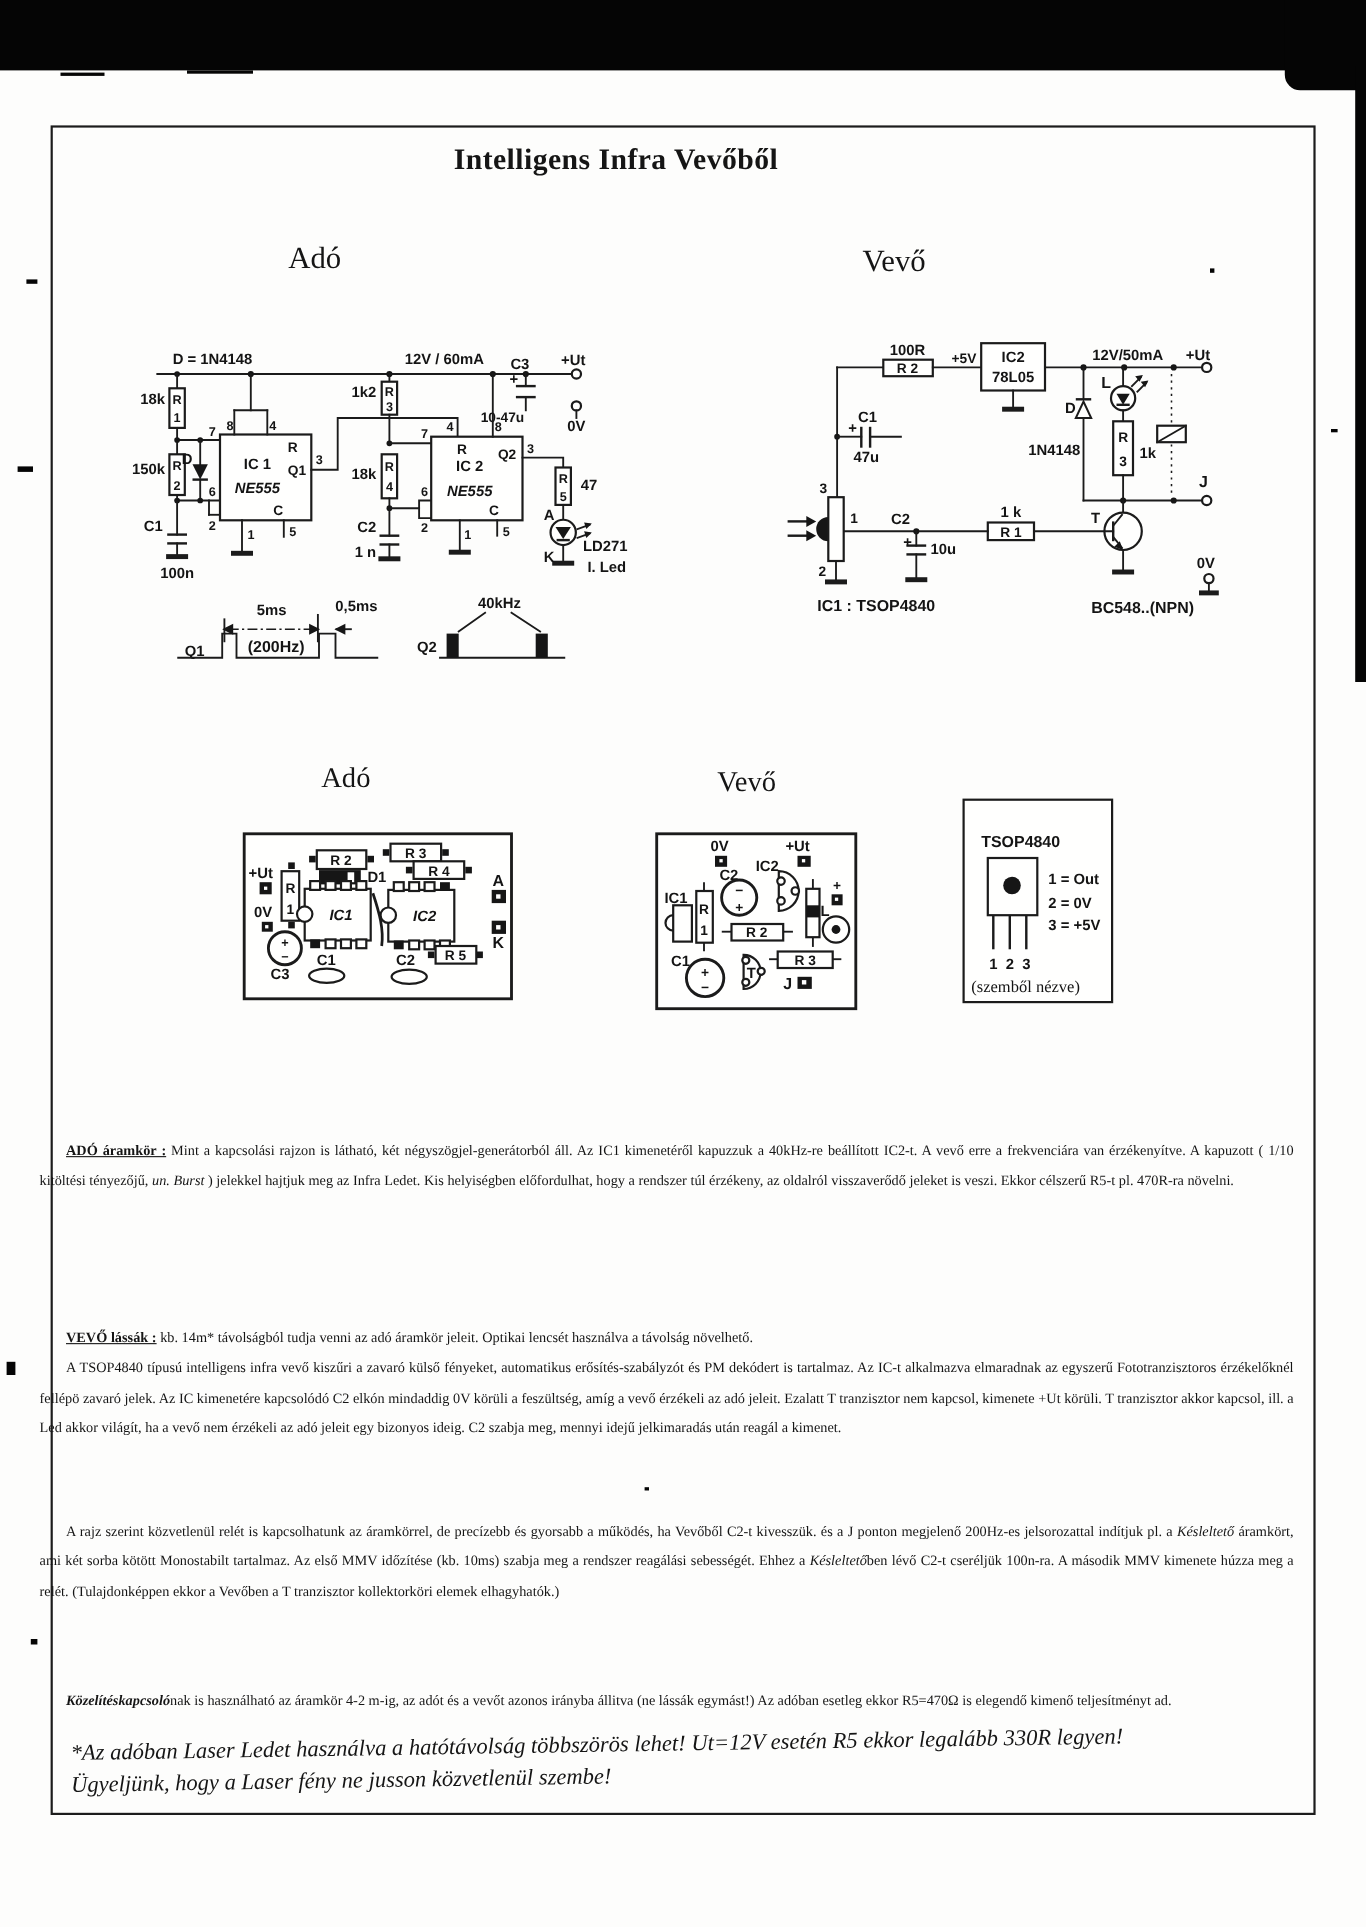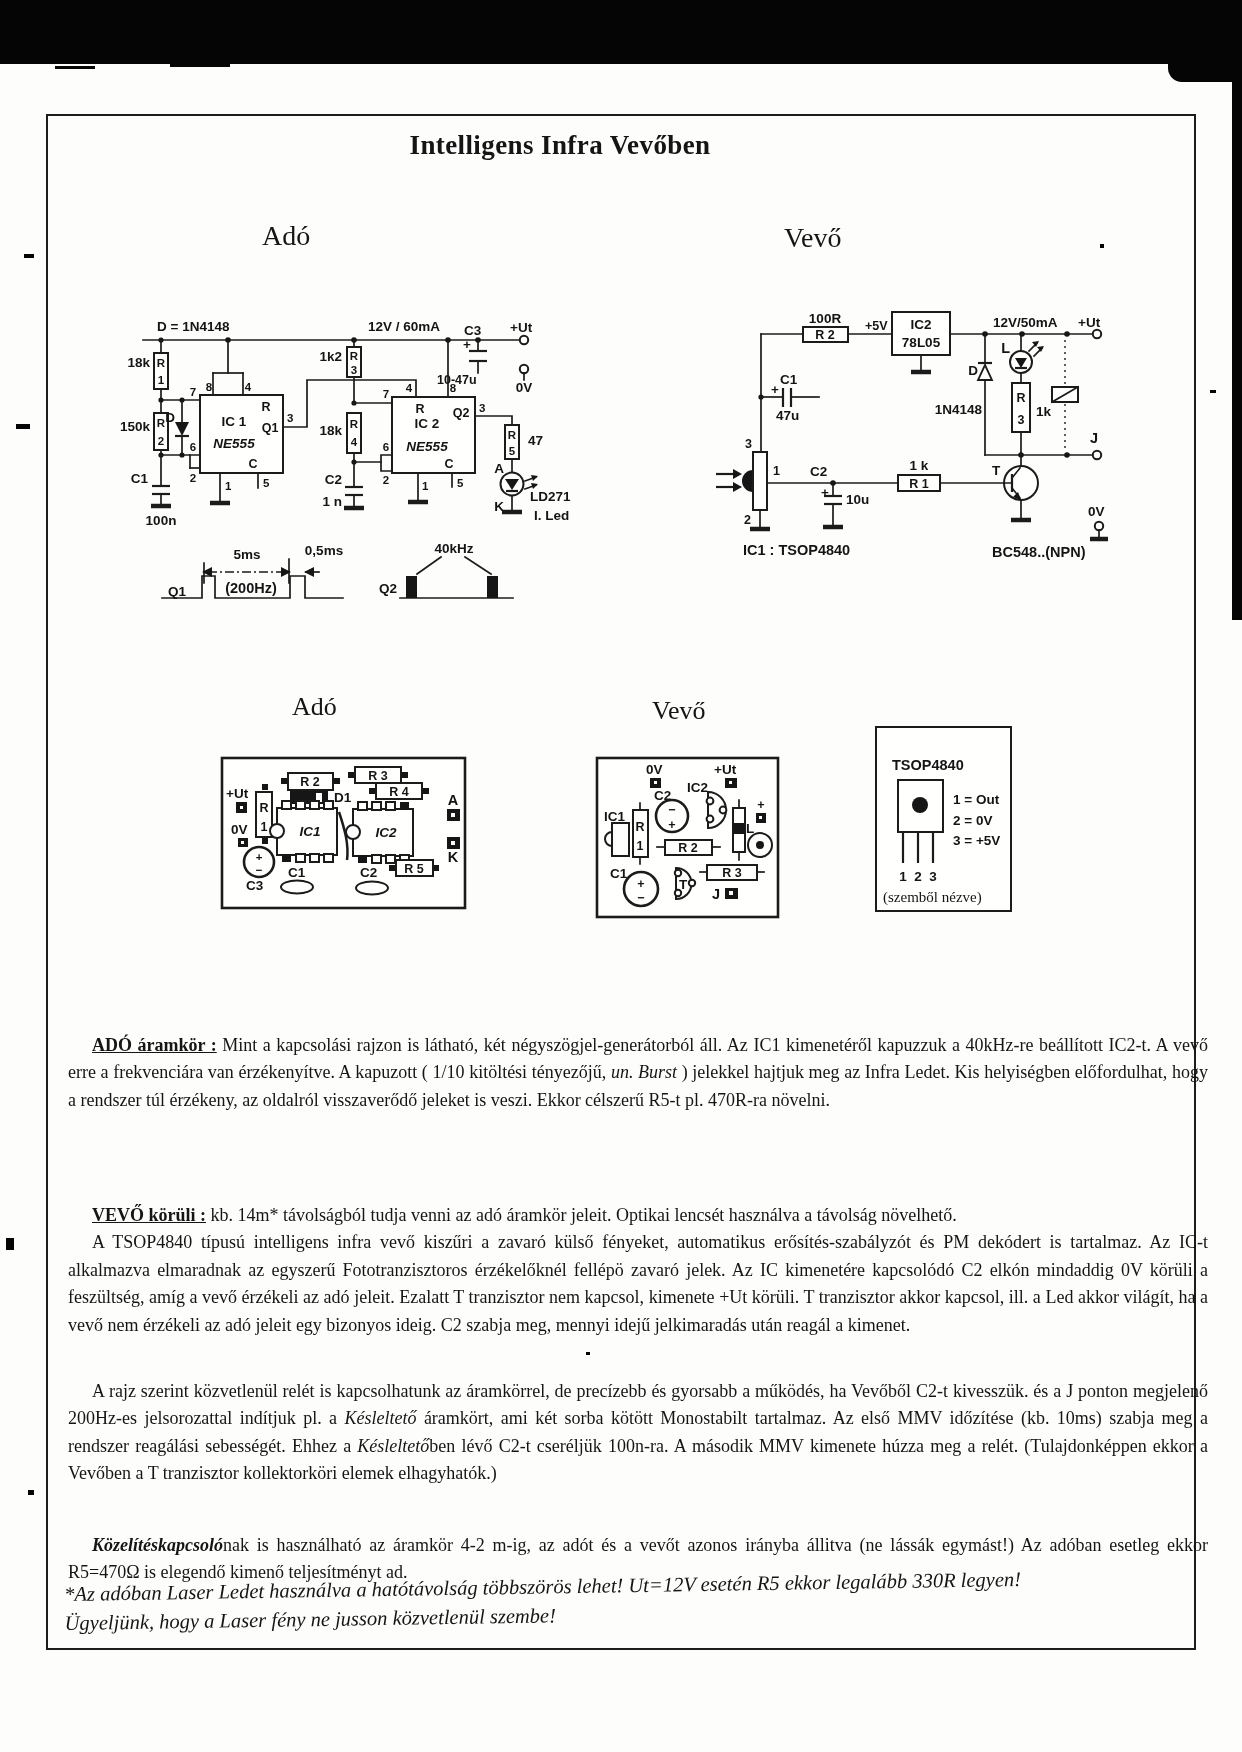--- a/index.html
+++ b/index.html
@@ -6,21 +6,21 @@
   .page{position:relative;width:1242px;height:1752px;background:#fdfdfc;overflow:hidden;
         font-family:"Liberation Serif","DejaVu Serif",serif;color:#151515;}
   .abs{position:absolute;}
   .artifact{background:#050505;}
   .frame{position:absolute;left:46px;top:114px;width:1146px;height:1532px;
          border:2px solid #1c1c1c;}
   .title{position:absolute;left:310px;top:130px;width:500px;text-align:center;
          font-size:27px;font-weight:bold;letter-spacing:.4px;}
   .seclabel{position:absolute;font-size:28px;}
   .pcbtitle{position:absolute;font-size:26px;}
-  .bodytext{position:absolute;left:68px;width:1140px;font-size:18px;line-height:27.4px;
+  .bodytext{position:absolute;left:36px;width:1140px;font-size:13px;line-height:27.4px;
             text-align:justify;}
   .bodytext p{margin:0;text-indent:24px;}
   .phead{font-weight:bold;text-decoration:underline;}
   .bi{font-weight:bold;font-style:italic;}
   .footnote{position:absolute;left:64px;top:1580px;width:1040px;font-size:20.5px;
             line-height:29px;font-style:italic;transform:rotate(-0.9deg);transform-origin:left top;}
   svg{position:absolute;overflow:visible;}
   svg text{font-family:"Liberation Sans","DejaVu Sans",sans-serif;font-weight:bold;fill:#141414;}.s11{font-size:11.5px}.s12{font-size:12.5px}.s13{font-size:13.5px}.s14{font-size:14.5px}
   .mid{text-anchor:middle}.end{text-anchor:end}
   .it{font-style:italic}.nb{font-weight:normal}
@@ -46,21 +46,21 @@
   <div class="abs artifact" style="left:24px;top:254px;width:10px;height:4px;"></div>
   <div class="abs artifact" style="left:16px;top:424px;width:14px;height:5px;"></div>
   <div class="abs artifact" style="left:6px;top:1238px;width:8px;height:12px;"></div>
   <div class="abs artifact" style="left:28px;top:1490px;width:6px;height:5px;"></div>
   <div class="abs artifact" style="left:1100px;top:244px;width:4px;height:4px;"></div>
   <div class="abs artifact" style="left:1210px;top:390px;width:6px;height:3px;"></div>
   <div class="abs artifact" style="left:586px;top:1352px;width:4px;height:3px;"></div>
 
   <div class="frame"></div>
 
-  <div class="title">Intelligens Infra Vevőben</div>
+  <div class="title">Intelligens Infra Vevőből</div>
   <div class="seclabel" style="left:262px;top:220px;">Adó</div>
   <div class="seclabel" style="left:784px;top:222px;">Vevő</div>
 
   <svg style="left:100px;top:285px;" width="480" height="340" viewBox="0 0 480 340">
     <g>
       <line class="w" x1="43" y1="55" x2="420" y2="55"></line>
       <circle class="dot blk" cx="61" cy="55" r="2.6"></circle>
         <circle class="blk" cx="128" cy="55" r="2.8"></circle>
       <circle class="blk" cx="254" cy="55" r="2.8"></circle>
         <circle class="blk" cx="348" cy="55" r="2.8"></circle>
@@ -571,21 +571,21 @@
     <text class="s13" x="78" y="100">2 = 0V</text>
     <text class="s13" x="78" y="120">3 = +5V</text>
     <text class="s13 nb" x="8" y="177" style="font-family:'Liberation Serif',serif;font-size:15px">(szemből nézve)</text>
   </svg>
 
   <div class="bodytext" style="top:1032px;">
     <p><span class="phead">ADÓ áramkör :</span><span> Mint a kapcsolási rajzon is látható, két négyszögjel-generátorból áll. Az IC1 kimenetéről kapuzzuk a 40kHz-re beállított IC2-t. A vevő erre a frekvenciára van érzékenyítve.  A kapuzott ( 1/10 kitöltési tényezőjű, </span><i>un. Burst</i><span> ) jelekkel hajtjuk meg az Infra Ledet.  Kis helyiségben előfordulhat, hogy a rendszer túl érzékeny, az oldalról visszaverődő jeleket is veszi. Ekkor célszerű R5-t pl. 470R-ra növelni.</span></p>
   </div>
 
   <div class="bodytext" style="top:1202px;">
-    <p><span class="phead">VEVŐ körüli :</span><span> kb. 14m* távolságból tudja venni az adó áramkör jeleit. Optikai lencsét használva a távolság növelhető.</span></p>
+    <p><span class="phead">VEVŐ lássák :</span><span> kb. 14m* távolságból tudja venni az adó áramkör jeleit. Optikai lencsét használva a távolság növelhető.</span></p>
     <p><span>A TSOP4840 típusú intelligens infra vevő kiszűri a zavaró külső fényeket, automatikus erősítés-szabályzót és PM dekódert is tartalmaz. Az IC-t alkalmazva elmaradnak az egyszerű Fototranzisztoros érzékelőknél fellépö zavaró jelek. Az IC kimenetére kapcsolódó C2 elkón mindaddig 0V körüli a feszültség, amíg a vevő érzékeli az adó jeleit. Ezalatt T tranzisztor nem kapcsol, kimenete +Ut körüli. T tranzisztor akkor kapcsol, ill. a Led akkor világít, ha a vevő nem érzékeli az adó jeleit egy bizonyos ideig.  C2 szabja meg, mennyi idejű jelkimaradás után reagál a kimenet.</span></p>
   </div>
 
   <div class="bodytext" style="top:1378px;">
     <p><span>A rajz szerint közvetlenül relét is kapcsolhatunk az áramkörrel, de precízebb és gyorsabb a működés, ha Vevőből C2-t kivesszük. és a J ponton megjelenő 200Hz-es jelsorozattal indítjuk pl. a </span><i>Késleltető</i><span> áramkört, ami két sorba kötött Monostabilt tartalmaz. Az első MMV időzítése (kb. 10ms) szabja meg a rendszer reagálási sebességét. Ehhez a </span><i>Késleltető</i><span>ben lévő C2-t cseréljük 100n-ra. A második MMV kimenete húzza meg a relét. (Tulajdonképpen ekkor a Vevőben a T tranzisztor kollektorköri elemek elhagyhatók.)</span></p>
   </div>
 
   <div class="bodytext" style="top:1532px;">
     <p><span class="bi">Közelítéskapcsoló</span><span>nak is használható az áramkör 4-2 m-ig, az adót és a vevőt azonos irányba állitva (ne lássák egymást!) Az adóban esetleg ekkor R5=470Ω is elegendő kimenő teljesítményt ad.</span></p>
   </div>

